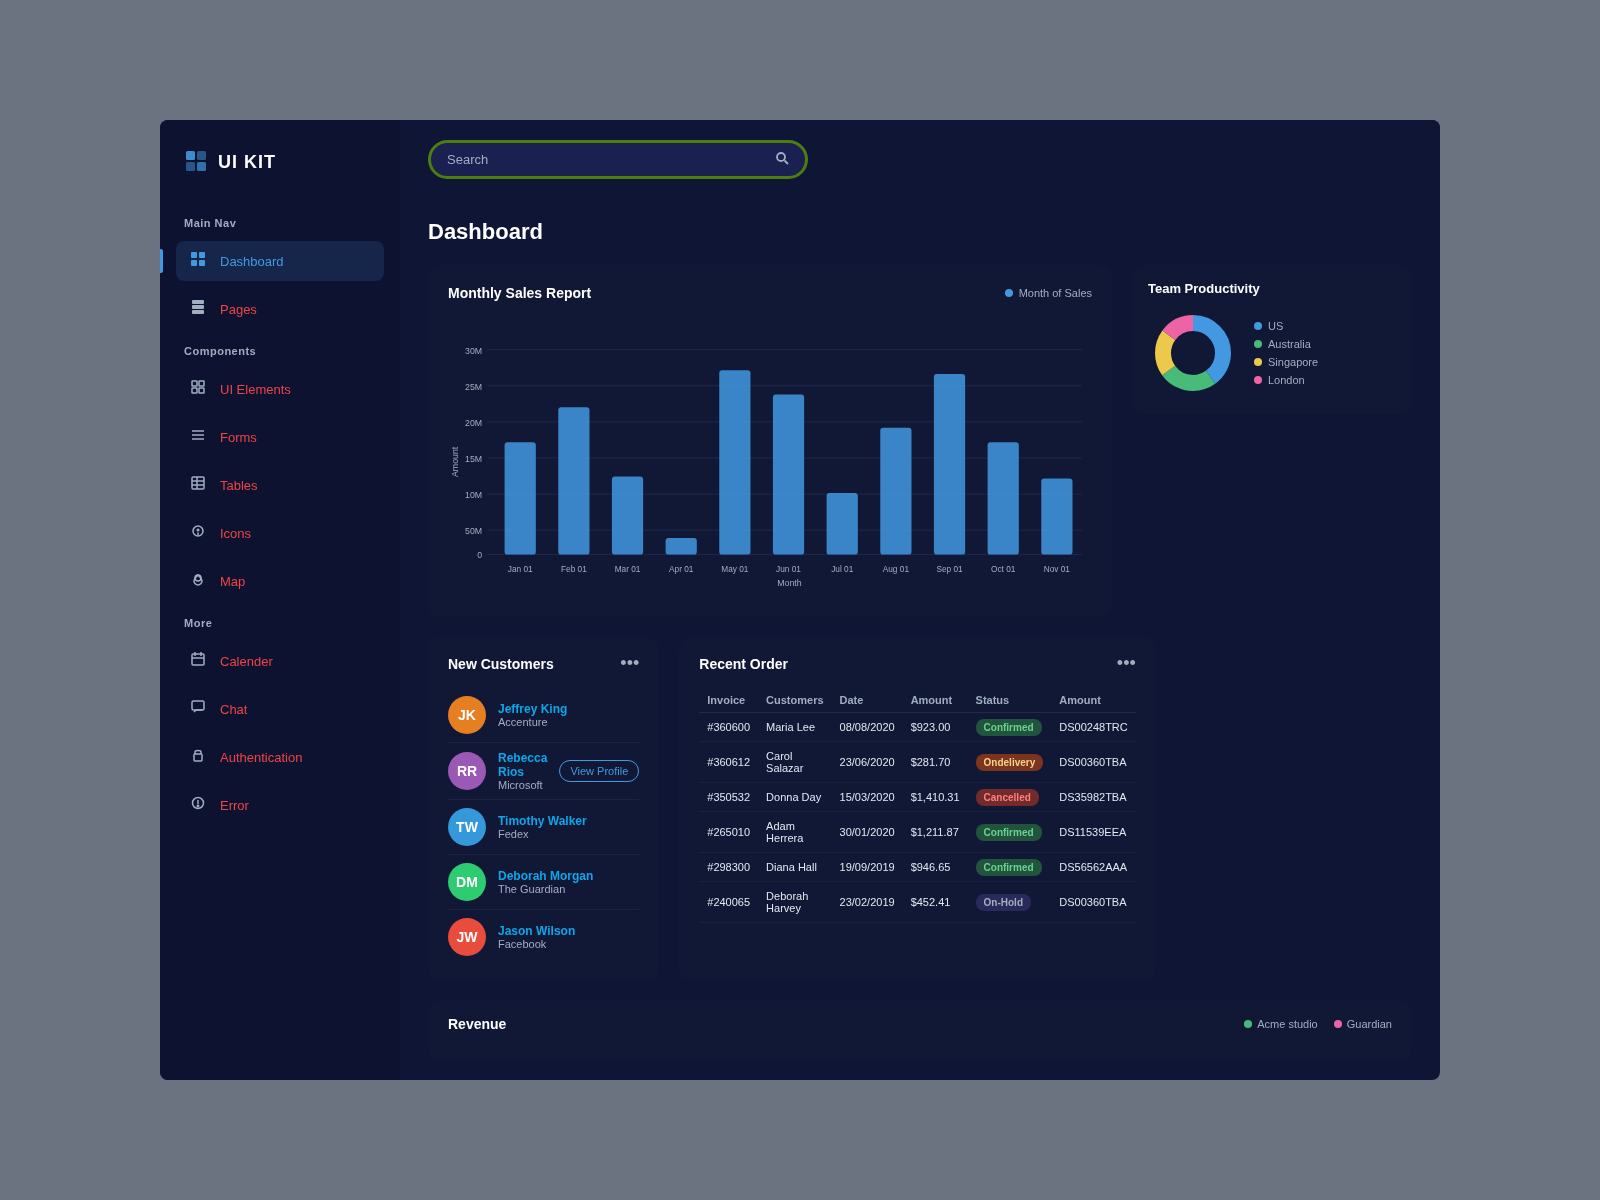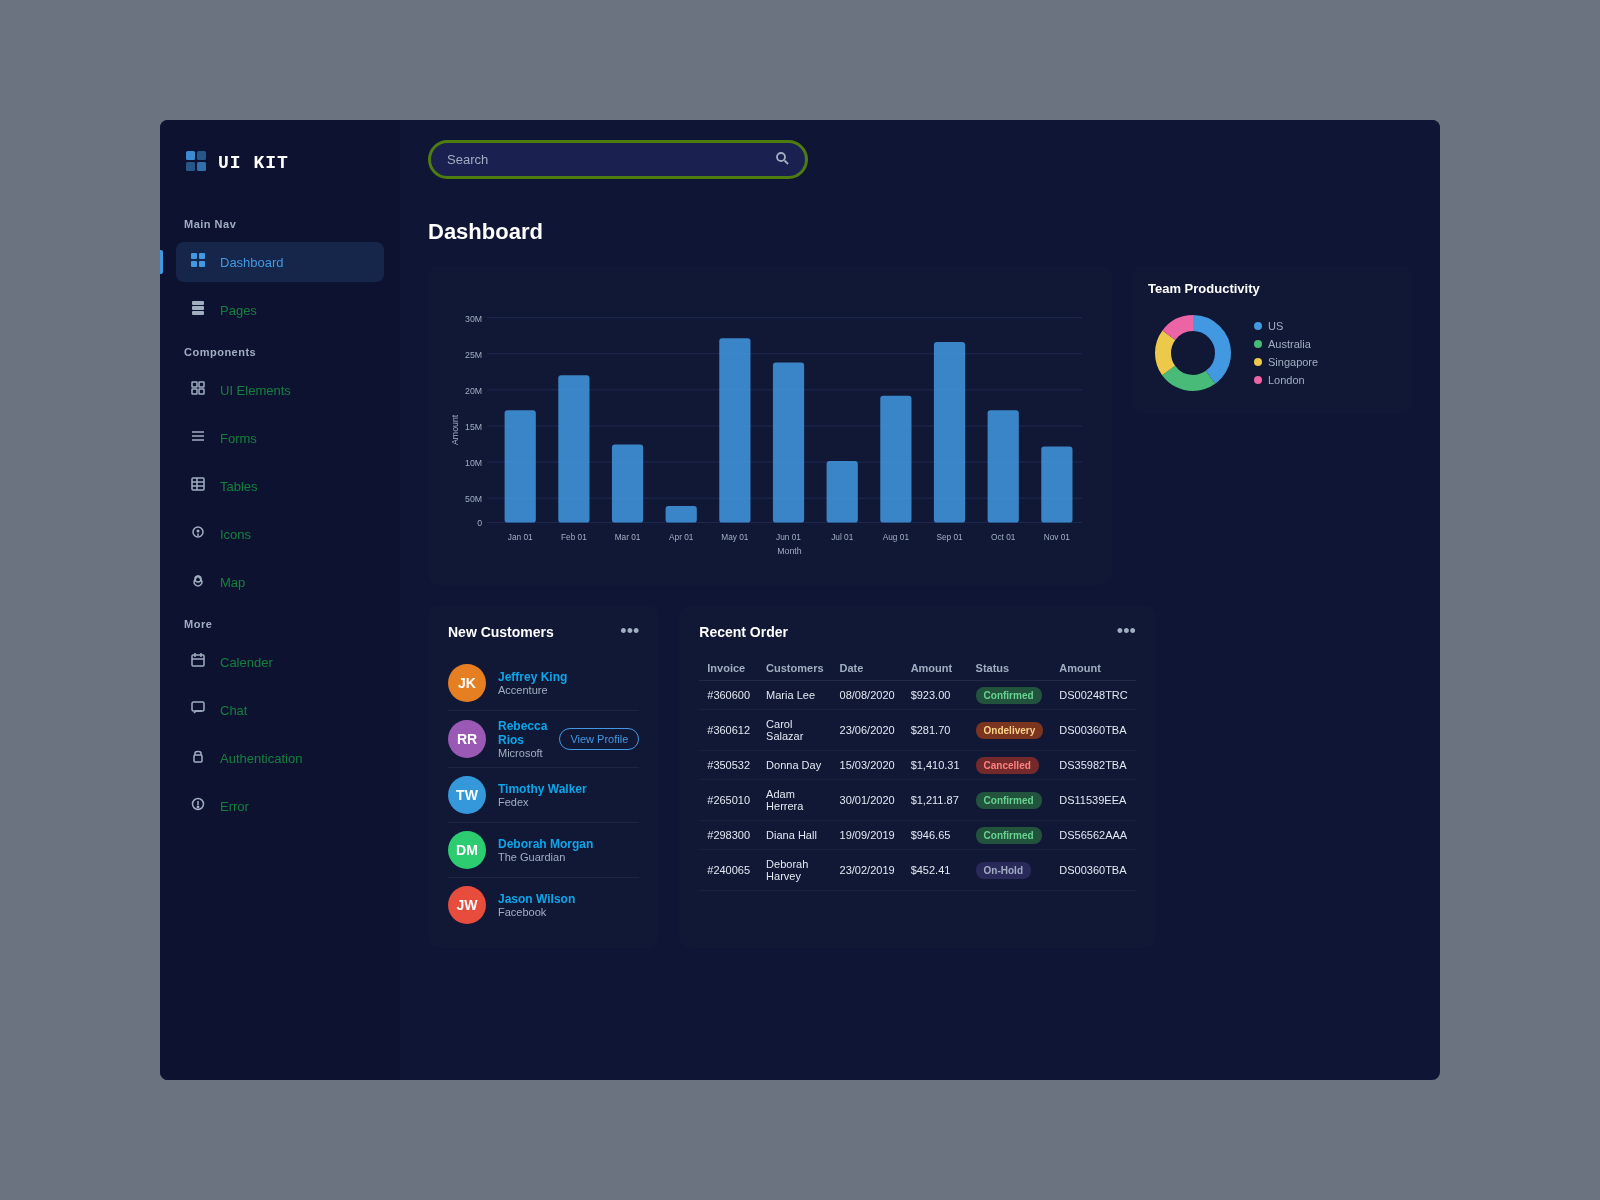--- a/index.html
+++ b/index.html
@@ -32,21 +32,20 @@
       flex-direction: column;
       gap: 8px;
       overflow-y: auto;
     }
     .sidebar-logo {
       display: flex;
       align-items: center;
       gap: 10px;
       margin-bottom: 20px;
       padding: 4px 8px;
-      font-family: Liberation Mono, monospace;
     }
     .sidebar-logo-icon {
       color: #4299e1;
       font-size: 20px;
     }
     .sidebar-logo-text {
       color: #fff;
       font-weight: 700;
       font-size: 18px;
       letter-spacing: 1px;
@@ -58,21 +57,21 @@
       padding: 8px 8px 4px;
       text-transform: none;
       letter-spacing: 0.5px;
     }
     .nav-item {
       display: flex;
       align-items: center;
       gap: 12px;
       padding: 10px 12px;
       border-radius: 8px;
-      color: #15803d;
+      color: #ef4444;
       font-size: 13px;
       font-weight: 500;
       cursor: pointer;
       position: relative;
     }
     .nav-item.active {
       background: rgba(66,153,225,0.15);
       color: #4299e1;
     }
     .nav-item.active::before {
@@ -547,20 +546,27 @@
         </span>
       </div>
     </div>
 
     <div class="page-content">
       <h1 class="page-title">Dashboard</h1>
 
       <div class="dashboard-grid">
 
         <div class="chart-card">
+          <div class="chart-header">
+            <span class="chart-title">Monthly Sales Report</span>
+            <div class="chart-legend">
+              <div class="legend-dot" style="background:#4299e1;"></div>
+              <span>Month of Sales</span>
+            </div>
+          </div>
           <div class="bar-chart-container">
             <svg class="bar-chart-svg" viewBox="0 0 660 260">
 
               <line x1="40" y1="20" x2="650" y2="20" stroke="#2d3a6b" stroke-width="0.5"></line>
               <line x1="40" y1="57" x2="650" y2="57" stroke="#2d3a6b" stroke-width="0.5"></line>
               <line x1="40" y1="94" x2="650" y2="94" stroke="#2d3a6b" stroke-width="0.5"></line>
               <line x1="40" y1="131" x2="650" y2="131" stroke="#2d3a6b" stroke-width="0.5"></line>
               <line x1="40" y1="168" x2="650" y2="168" stroke="#2d3a6b" stroke-width="0.5"></line>
               <line x1="40" y1="205" x2="650" y2="205" stroke="#2d3a6b" stroke-width="0.5"></line>
               <line x1="40" y1="230" x2="650" y2="230" stroke="#2d3a6b" stroke-width="0.5"></line>
@@ -773,16 +779,31 @@
     <td>DS00360TBA</td>
   </tr>
               </tbody>
           </table>
         </div>
 
         <div style="width:100%; overflow:hidden;">
         </div>
       </div>
 
+      <div class="revenue-section">
+        <div class="revenue-header">
+          <span class="card-title">Revenue</span>
+          <div class="revenue-legend">
+            <div class="legend-item">
+              <div class="legend-circle" style="background:#48bb78;"></div>
+              <span>Acme studio</span>
+            </div>
+            <div class="legend-item">
+              <div class="legend-circle" style="background:#ed64a6;"></div>
+              <span>Guardian</span>
+            </div>
+          </div>
+        </div>
+      </div>
 
     </div>
   </div>
 </div>
 
 </body></html>

